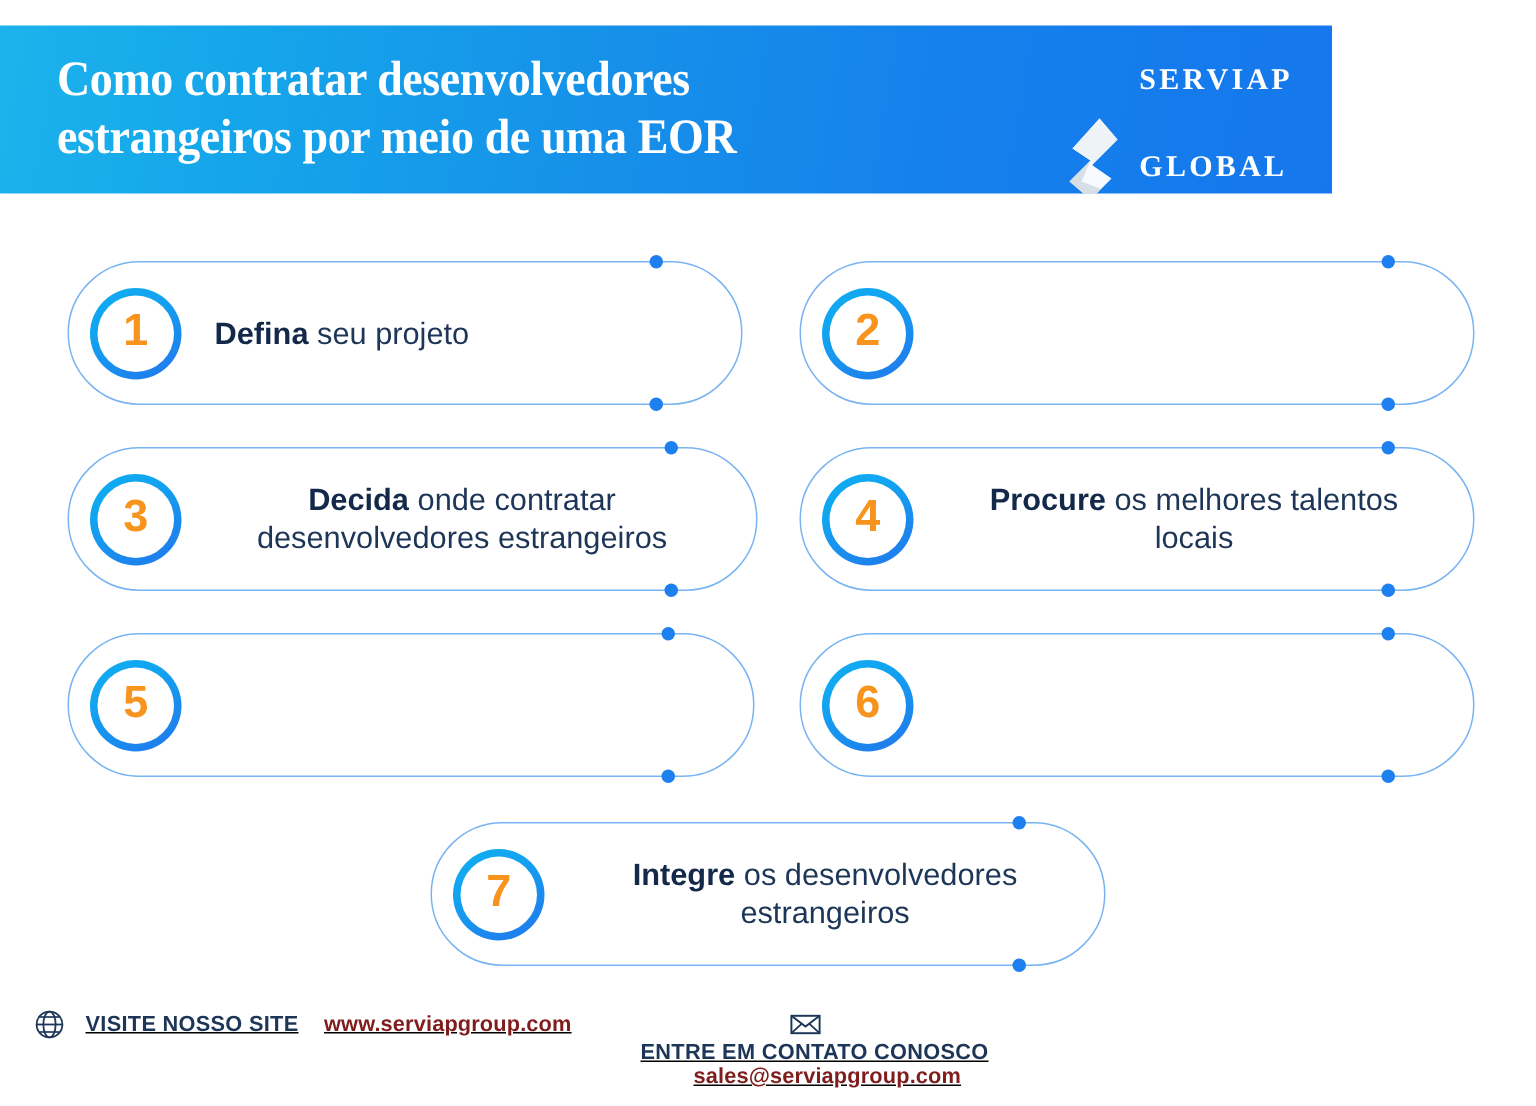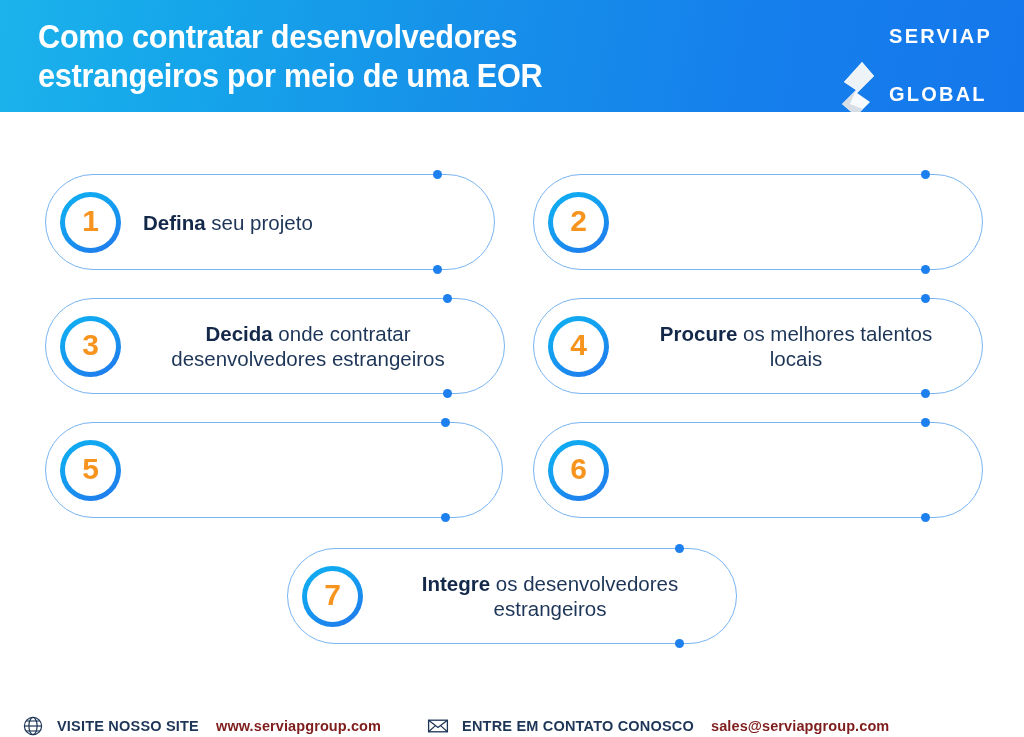--- a/index.html
+++ b/index.html
@@ -6,23 +6,24 @@
   body{
     width:1024px;height:737px;
     background:#ffffff;
     font-family:"Liberation Sans", sans-serif;
     overflow:hidden;
     position:relative;
   }
 
   
   .header{
-    position:absolute;left:0;top:0;width:1024px;height:112px;
+    position:absolute;left:0;top:17px;width:888px;height:112px;
     background:linear-gradient(100deg,#1CB3EC 0%,#15A6EA 18%,#1691E9 45%,#1580EC 72%,#1577EC 100%);
     overflow:hidden;
+    font-family:Liberation Serif, serif;
   }
   .header-title{
     position:absolute;left:38px;top:17px;width:700px;
     color:#ffffff;
     font-size:33px;
     font-weight:bold;
     line-height:39px;
     letter-spacing:-0.3px;
     transform:scaleX(0.93);
     transform-origin:left top;
@@ -97,25 +98,25 @@
   #pill-2{left:533px;top:62px;width:450px;height:96px;}
   #pill-3{left:45px;top:186px;width:460px;height:96px;}
   #pill-4{left:533px;top:186px;width:450px;height:96px;}
   #pill-5{left:45px;top:310px;width:458px;height:96px;}
   #pill-6{left:533px;top:310px;width:450px;height:96px;}
   #pill-7{left:287px;top:436px;width:450px;height:96px;}
 
   
   .footer{
     position:absolute;left:0;top:672px;width:949px;height:65px;
-    display:flex;align-items:flex-end;
+    display:flex;align-items:flex-start;text-decoration:underline;
   }
   .fgroup{display:flex;align-items:center;}
   .fgroup.site{margin-left:22px;}
-  .fgroup.mail{margin-left:46px;}
+  .fgroup.mail{margin-left:46px;flex-direction:column;}
   .ficon{width:22px;height:22px;flex:0 0 auto;margin-right:13px;}
   .flabel{
     color:#1D3557;font-size:14.5px;font-weight:bold;letter-spacing:0.2px;
   }
   .flink{
     color:#7f1d1d;font-size:14.5px;font-weight:bold;margin-left:17px;letter-spacing:0.1px;
   }
 </style>
 </head>
 <body>

